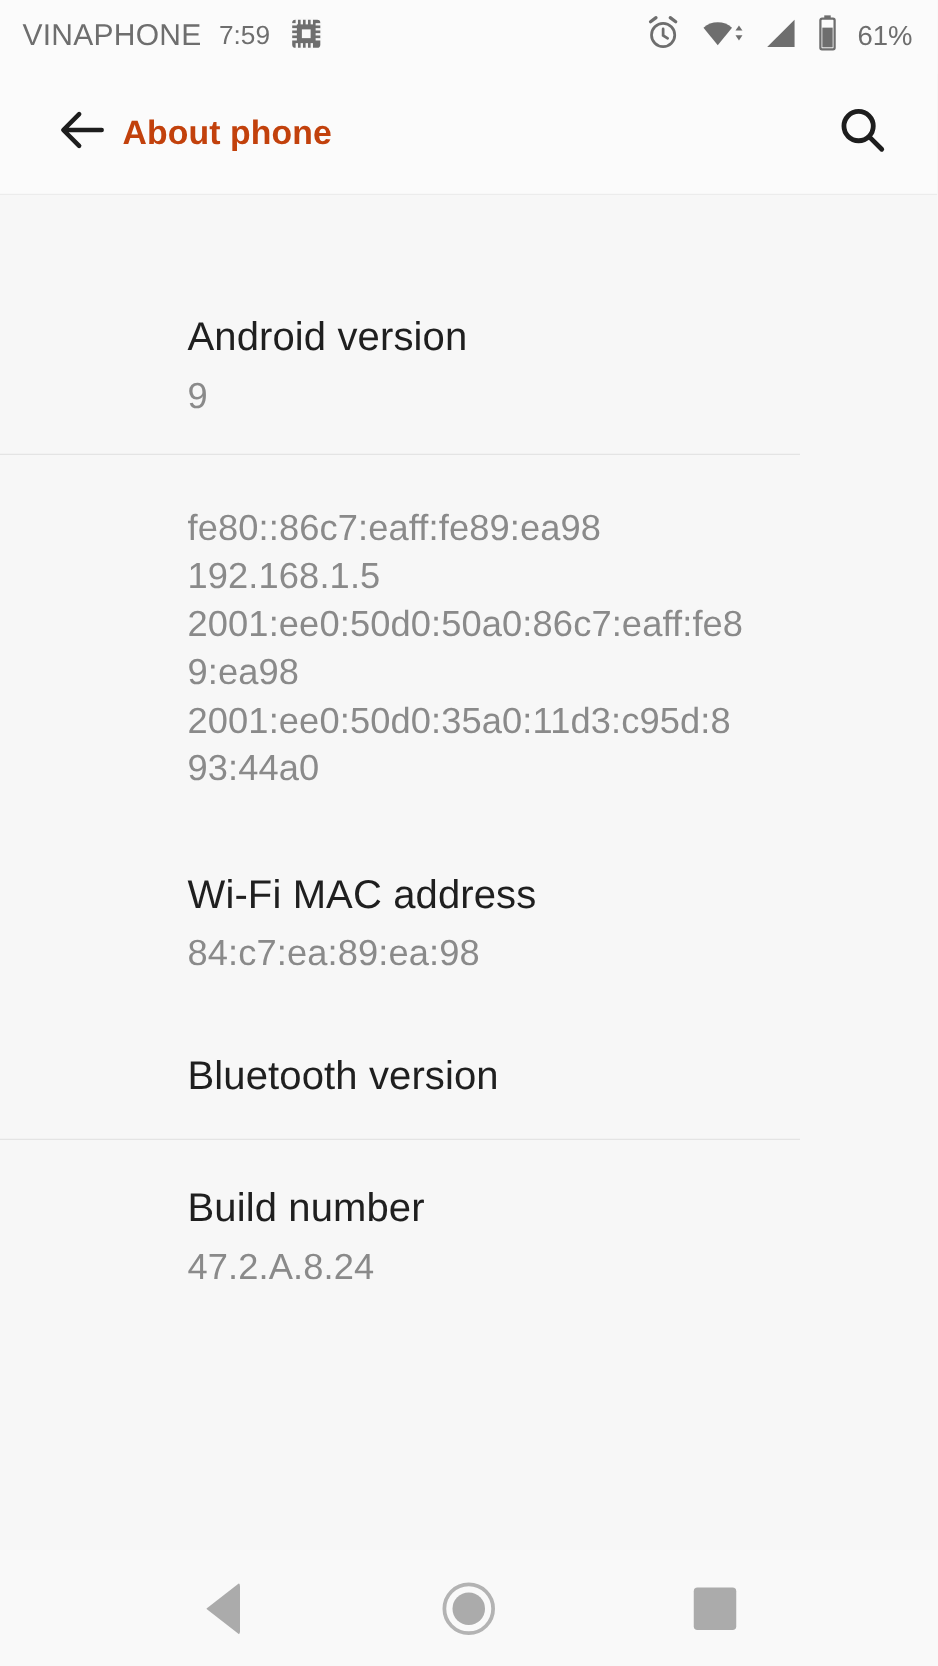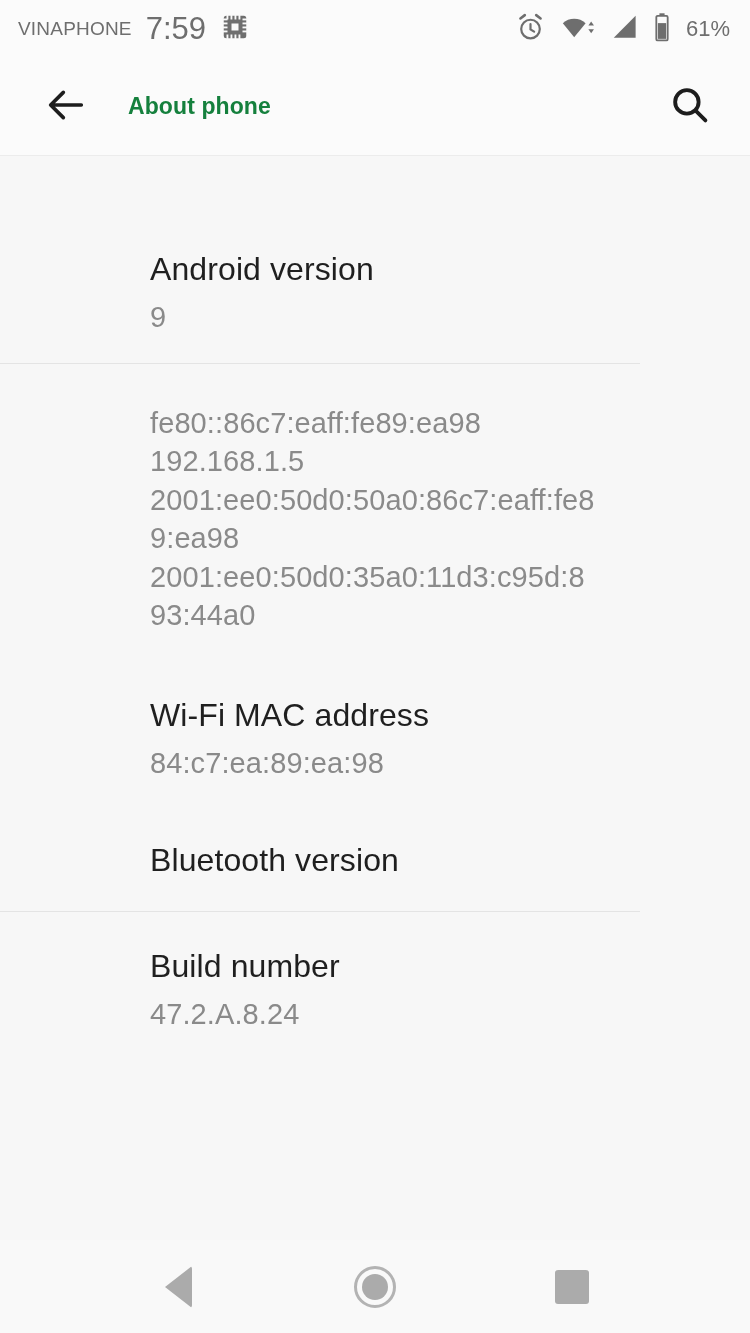--- a/index.html
+++ b/index.html
@@ -33,28 +33,28 @@
     color: #6b6b6b;
   }
   .status-left {
     display: flex;
     align-items: center;
     gap: 14px;
     flex: 1 1 auto;
     min-width: 0;
   }
   .carrier {
-    font-size: 19px;
+    font-size: 24px;
     letter-spacing: 0.2px;
     color: #6e6e6e;
     white-space: nowrap;
     text-align: right;
   }
   .clock {
-    font-size: 31px;
+    font-size: 21px;
     color: #6e6e6e;
     white-space: nowrap;
   }
   .status-right {
     display: flex;
     align-items: center;
     gap: 13px;
   }
   .battery-pct {
     font-size: 22px;
@@ -79,24 +79,23 @@
   .back-btn {
     width: 64px;
     height: 64px;
     display: flex;
     align-items: center;
     justify-content: center;
     flex: 0 0 64px;
     cursor: pointer;
   }
   .app-title {
-    font-size: 23px;
+    font-size: 27px;
     font-weight: bold;
-    color: #15803d;
-    margin-left: 30px;
+    color: #c2410c;
     flex: 1 1 auto;
     letter-spacing: 0.1px;
   }
   .search-btn {
     width: 64px;
     height: 64px;
     display: flex;
     align-items: center;
     justify-content: center;
     flex: 0 0 64px;

